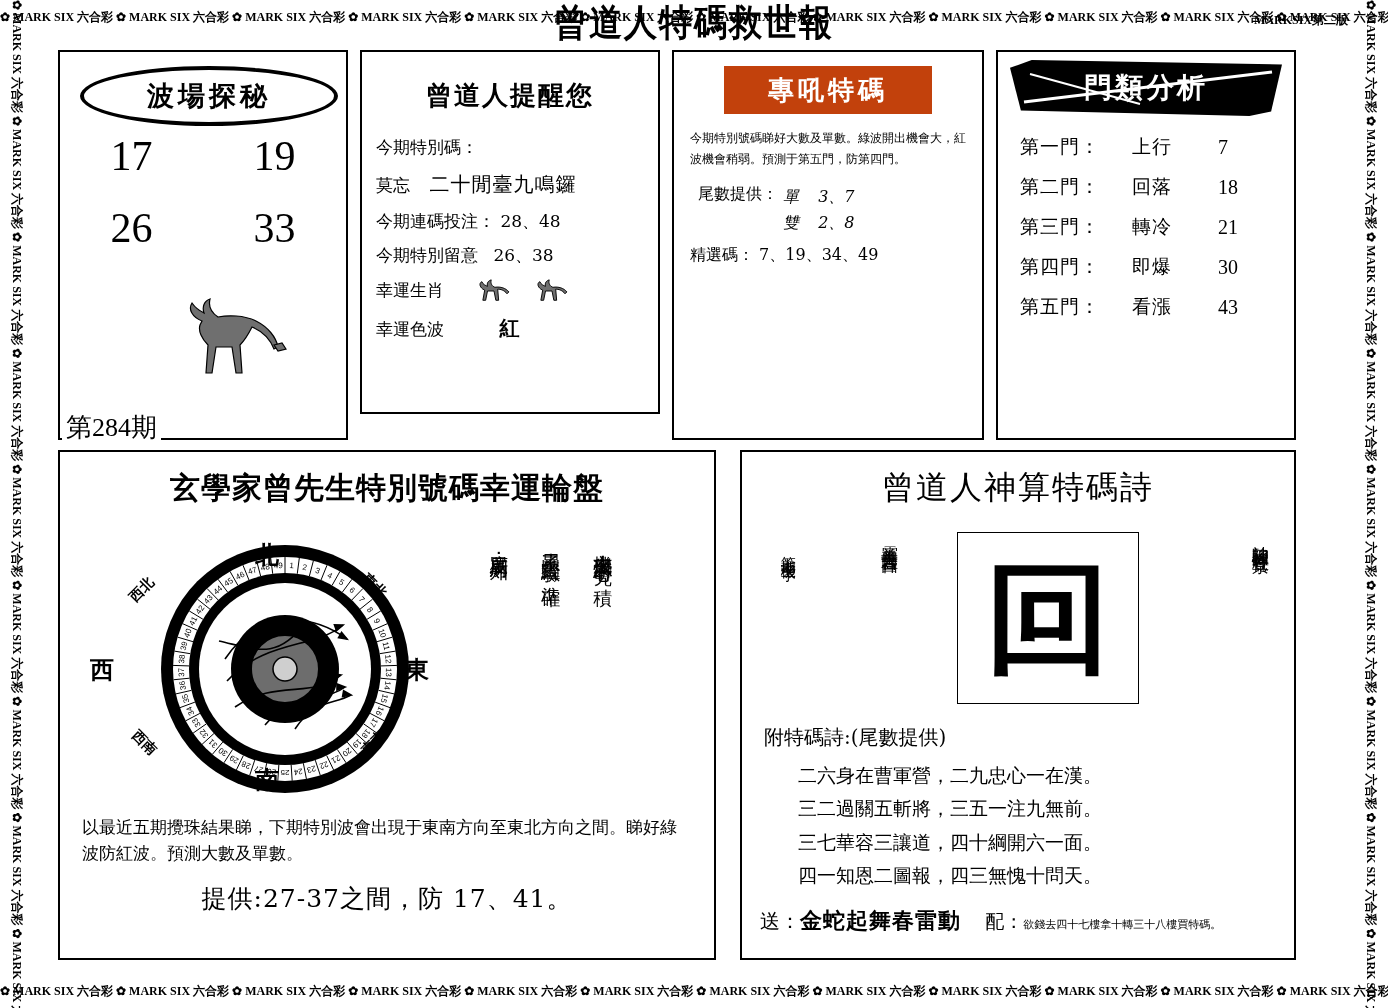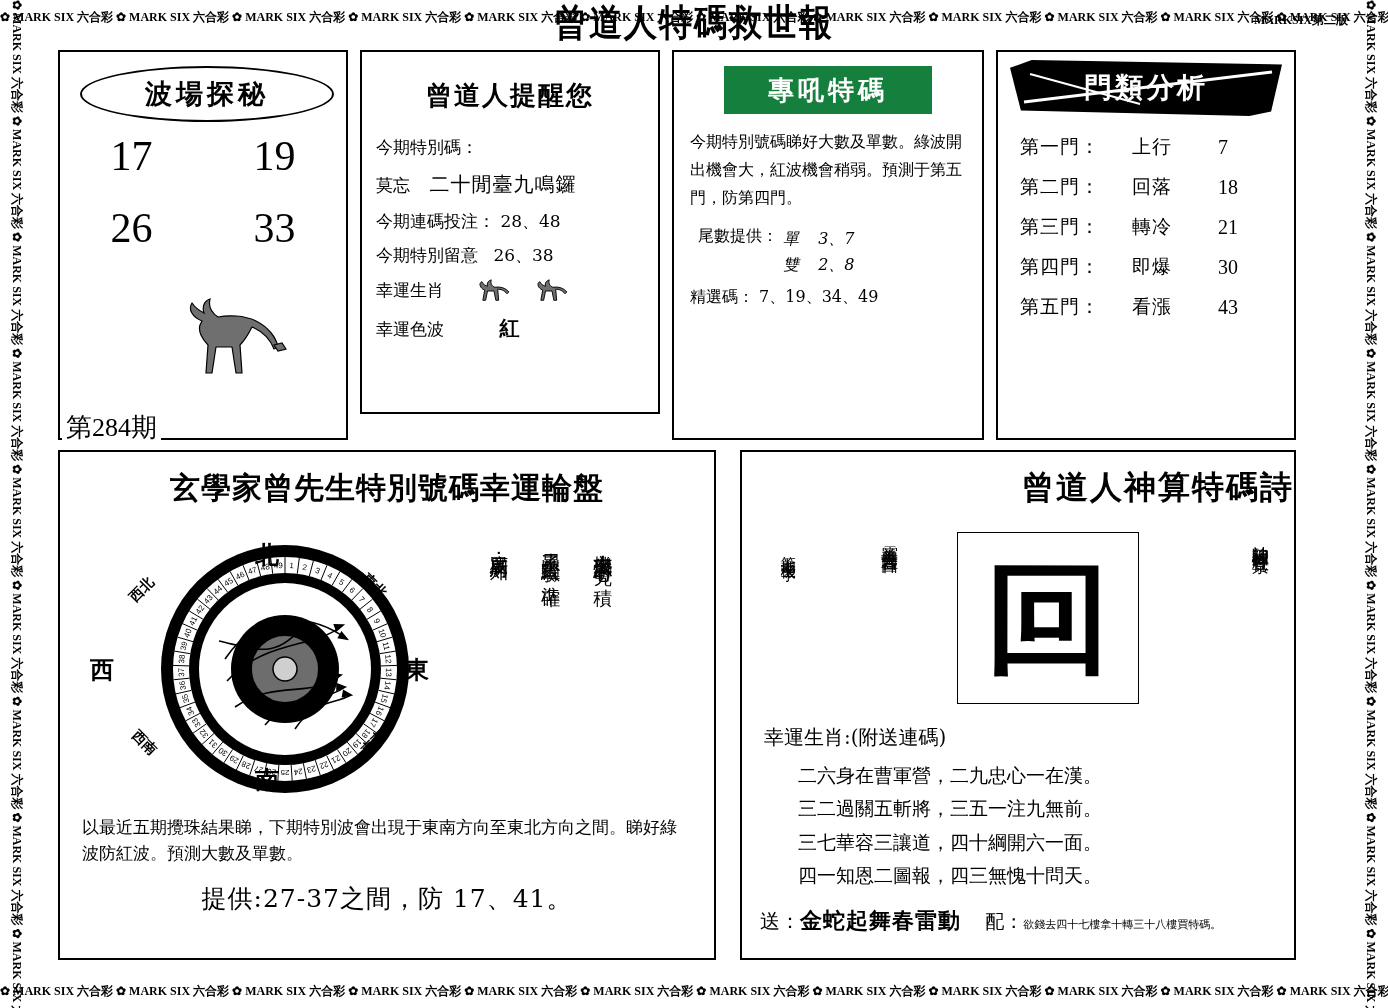--- a/index.html
+++ b/index.html
@@ -61,21 +61,21 @@
     position:absolute;
     border:2px solid #000;
     background:#fff;
     box-sizing:border-box;
   }
 
   
   #panel-wave { left:58px; top:50px; width:290px; height:390px; }
   .oval {
     position:absolute; left:20px; top:14px; width:250px; height:52px;
-    border:2px solid #000000; border-radius:50%;
+    border:4px solid #000000; border-radius:50%;
     display:flex; align-items:center; justify-content:center;
     font-family:"DejaVu Serif", serif; font-weight:bold; font-size:27px;
     letter-spacing:4px;
   }
   .wave-nums {
     position:absolute; left:0; top:80px; width:100%;
     display:grid; grid-template-columns:1fr 1fr; row-gap:24px;
     font-family:"Liberation Serif", serif; font-size:42px; text-align:center;
   }
   .goat { position:absolute; left:110px; top:235px; width:130px; height:100px; }
@@ -89,25 +89,25 @@
   .remind-body { margin:22px 0 0 14px; font-family:"DejaVu Serif", serif; font-size:17px; line-height:1.45; }
   .remind-body .row { margin-bottom:10px; white-space:nowrap; }
   .remind-body .big { font-size:20px; letter-spacing:1px; }
   .remind-body .red { color:#000; font-weight:bold; }
   .zodiac-icons { display:inline-block; margin-left:26px; }
   .mini-goat { display:inline-block; width:38px; height:26px; vertical-align:middle; margin-right:14px; }
 
   
   #panel-special { left:672px; top:50px; width:312px; height:390px; }
   .blackbox {
-    margin:14px auto 0; width:208px; height:48px; background:#15803d; color:#fff;
+    margin:14px auto 0; width:208px; height:48px; background:#c2410c; color:#fff;
     display:flex; align-items:center; justify-content:center;
     font-family:"DejaVu Serif", serif; font-weight:bold; font-size:26px; letter-spacing:4px;
   }
-  .special-body { margin:14px 14px 0 16px; font-family:"DejaVu Serif", serif; font-size:16px; line-height:1.75; }
+  .special-body { margin:14px 14px 0 16px; font-family:"DejaVu Serif", serif; font-size:12px; line-height:1.75; }
   .tail-block { margin:14px 0 0 24px; font-family:"DejaVu Serif", serif; font-size:16px; }
   .tail-block .lbl { display:inline-block; vertical-align:top; }
   .tail-block .vals { display:inline-block; vertical-align:top;font-style:italic; }
   .tail-block .vals div { line-height:1.6; }
   .pick-row { margin:10px 0 0 16px; font-family:"DejaVu Serif", serif; font-size:16px; }
 
   
   #panel-gate { left:996px; top:50px; width:300px; height:390px; }
   .gate-banner {
     position:relative; margin:8px auto 0; width:272px; height:56px;
@@ -157,22 +157,22 @@
     margin:6px 22px 0 22px; font-family:Liberation Sans, sans-serif; font-size:17px; line-height:1.55;
   }
   .wheel-final {
     text-align:center; margin-top:14px;
     font-family:"DejaVu Serif", serif; font-size:25px; letter-spacing:1px;
   }
 
   
   #panel-poem { left:740px; top:450px; width:556px; height:510px; }
   .poem-title {
-    text-align:right; margin-top:14px;
-    font-family:"DejaVu Serif", serif; font-weight:bold; font-size:32px; letter-spacing:2px;
+    text-align:center; margin-top:14px;
+    font-family:"DejaVu Serif", serif; font-weight:normal; font-size:32px; letter-spacing:2px;
   }
   .poem-mid { position:relative; height:210px; }
   .hui-box {
     position:absolute; left:215px; top:22px; width:180px; height:170px;
     border:1px solid #000; background:#fff;
     display:flex; align-items:center; justify-content:center;
   }
   .hui {
     font-family:"DejaVu Serif", serif; font-weight:bold; font-size:120px; line-height:1;
     transform:scaleX(1.05);
@@ -478,21 +478,21 @@
   <div class="panel" id="panel-poem">
     <div class="poem-title">曾道人神算特碼詩</div>
     <div class="poem-mid">
       <div class="vtext poem-v-left1">第七期玄機字</div>
       <div class="vtext poem-v-left2">靈羊堯首吉祥圖</div>
       <div class="hui-box">
         <span class="hui">回</span>
       </div>
       <div class="vtext poem-v-right">神駿回眸豐稔景</div>
     </div>
-    <div class="poem-sub">幸運生肖:(附送連碼)</div>
+    <div class="poem-sub">附特碼詩:(尾數提供)</div>
     <div class="poem-lines">
       <div>二六身在曹軍營，二九忠心一在漢。</div>
       <div>三二過關五斬將，三五一注九無前。</div>
       <div>三七華容三讓道，四十綱開六一面。</div>
       <div>四一知恩二圖報，四三無愧十問天。</div>
     </div>
     <div class="poem-foot">
       <span>送：</span><span class="song">金蛇起舞春雷動</span>
       <span class="pei">配：</span><span class="tiny">欲錢去四十七樓拿十轉三十八樓買特碼。</span>
     </div>

